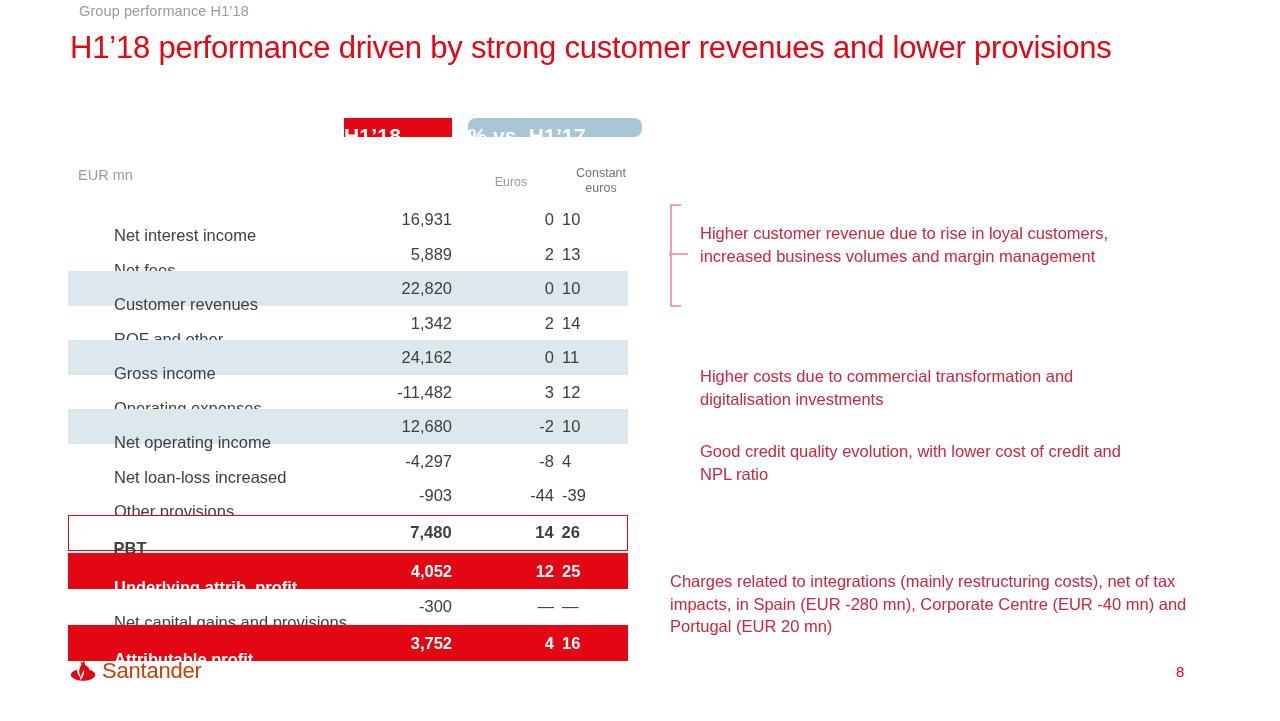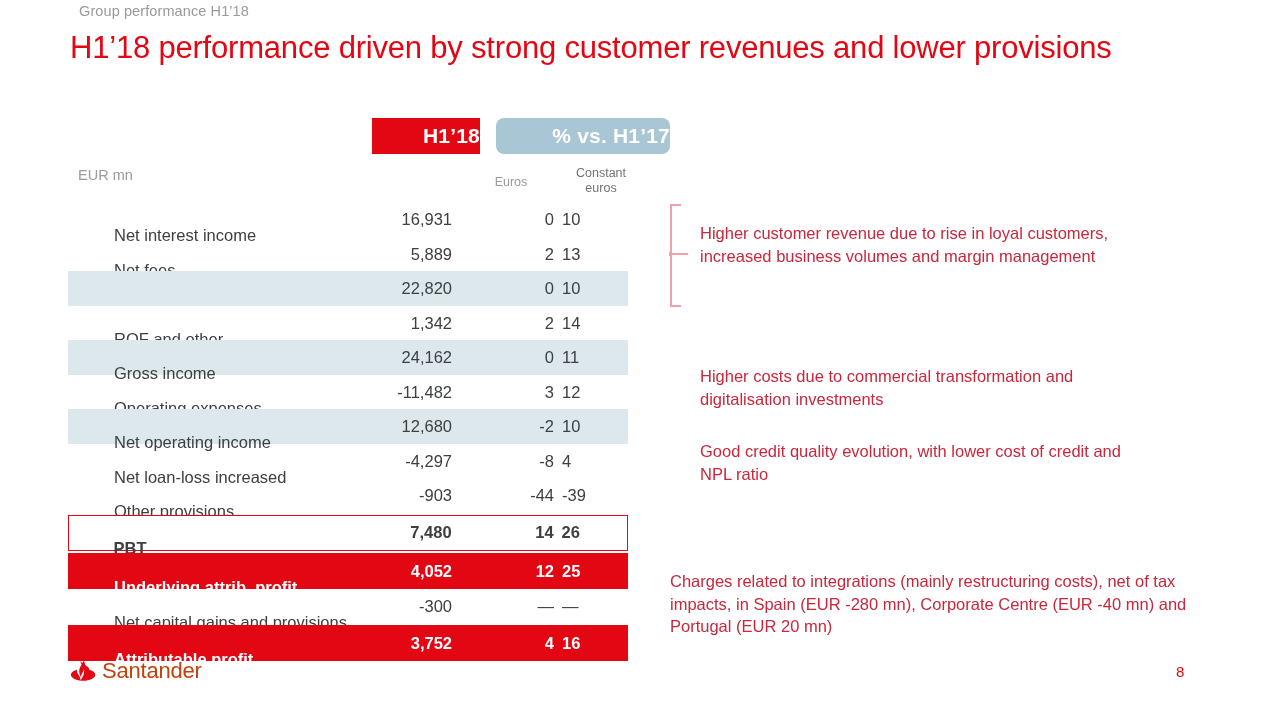--- a/index.html
+++ b/index.html
@@ -45,28 +45,27 @@
   }
 
   
   .chip-row {
     position: relative;
     height: 36px;
   }
   .chip {
     position: absolute;
     top: 0;
-    height: 36px;
+    height: 19px;
     line-height: 36px;
-    text-align: right;
+    text-align: left;
     font-weight: bold;
     font-size: 21px;
     color: #ffffff;
     letter-spacing: 0.2px;
-    margin-left: 28px;
   }
   #chip-h118 {
     left: 276px;
     width: 108px;
     background: #e30613;
   }
   #chip-vs {
     left: 400px;
     width: 174px;
     background: #a8c6d3;
@@ -255,20 +254,21 @@
         <div class="c-v2">0</div>
         <div class="c-v3">10</div>
       </div>
       <div class="trow">
         <div class="c-label">Net fees</div>
         <div class="c-v1">5,889</div>
         <div class="c-v2">2</div>
         <div class="c-v3">13</div>
       </div>
       <div class="trow shaded">
+        <div class="c-label">Customer revenues</div>
         <div class="c-v1">22,820</div>
         <div class="c-v2">0</div>
         <div class="c-v3">10</div>
       </div>
       <div class="trow">
         <div class="c-label">ROF and other</div>
         <div class="c-v1">1,342</div>
         <div class="c-v2">2</div>
         <div class="c-v3">14</div>
       </div>

